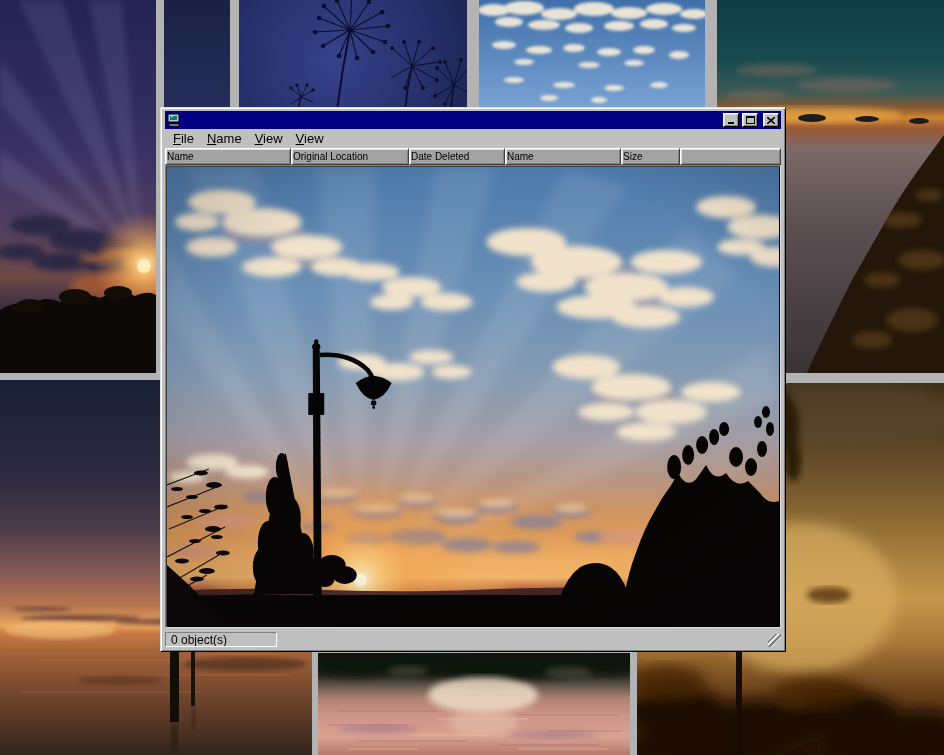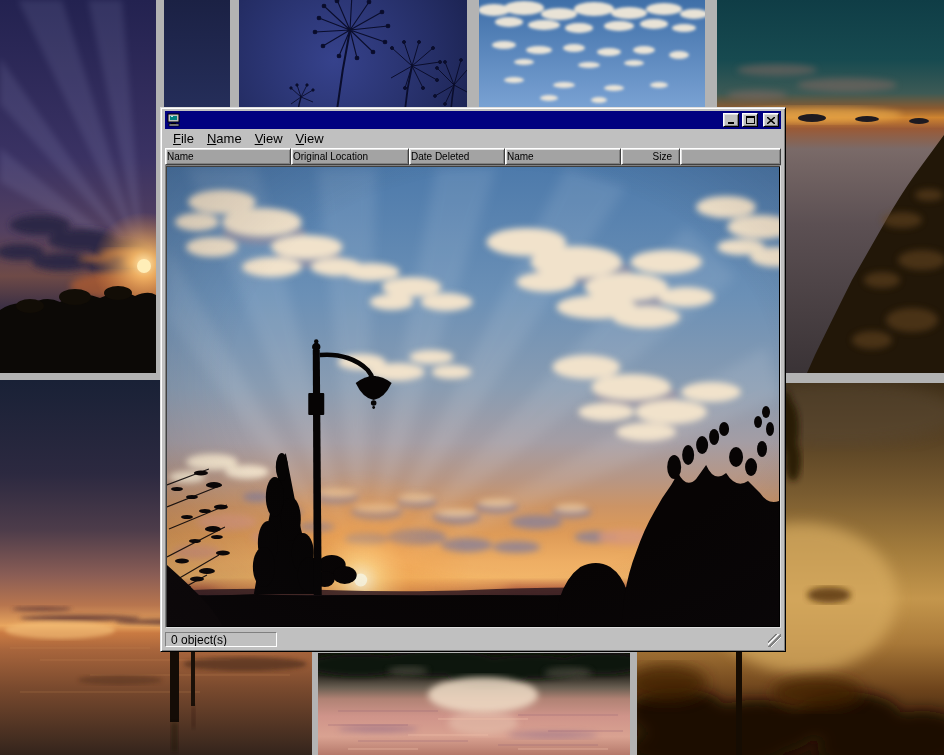--- a/index.html
+++ b/index.html
@@ -42,21 +42,21 @@
   .menu-item::first-letter { text-decoration:underline; }
 
   .headers { height:17px; display:flex; flex:0 0 auto; }
   .hcell {
     background:#a3a3a3; font-size:10px; color:#000; line-height:13px;
     padding:1px 4px 0 1px; white-space:nowrap; overflow:hidden;
     border:1px solid; border-color:#fff #404040 #404040 #fff;
     box-shadow: inset 1px 1px 0 #dfdfdf, inset -1px -1px 0 #808080;
   }
   .hc-name { width:126px; } .hc-loc { width:118px; } .hc-date { width:96px; }
-  .hc-type { width:116px; } .hc-size { width:59px; text-align:right; padding-right:7px; }
+  .hc-type { width:116px; } .hc-size { width:59px; padding-right:7px; }
   .hc-blank { flex:1; }
 
   .content {
     flex:1; position:relative; background:#000;
     border:1px solid; border-color:#808080 #dfdfdf #dfdfdf #808080;
     box-shadow: inset 1px 1px 0 #404040;
     overflow:hidden;
   }
   .photo { position:absolute; inset:1px; }
   .photo svg { width:100%; height:100%; display:block; }

